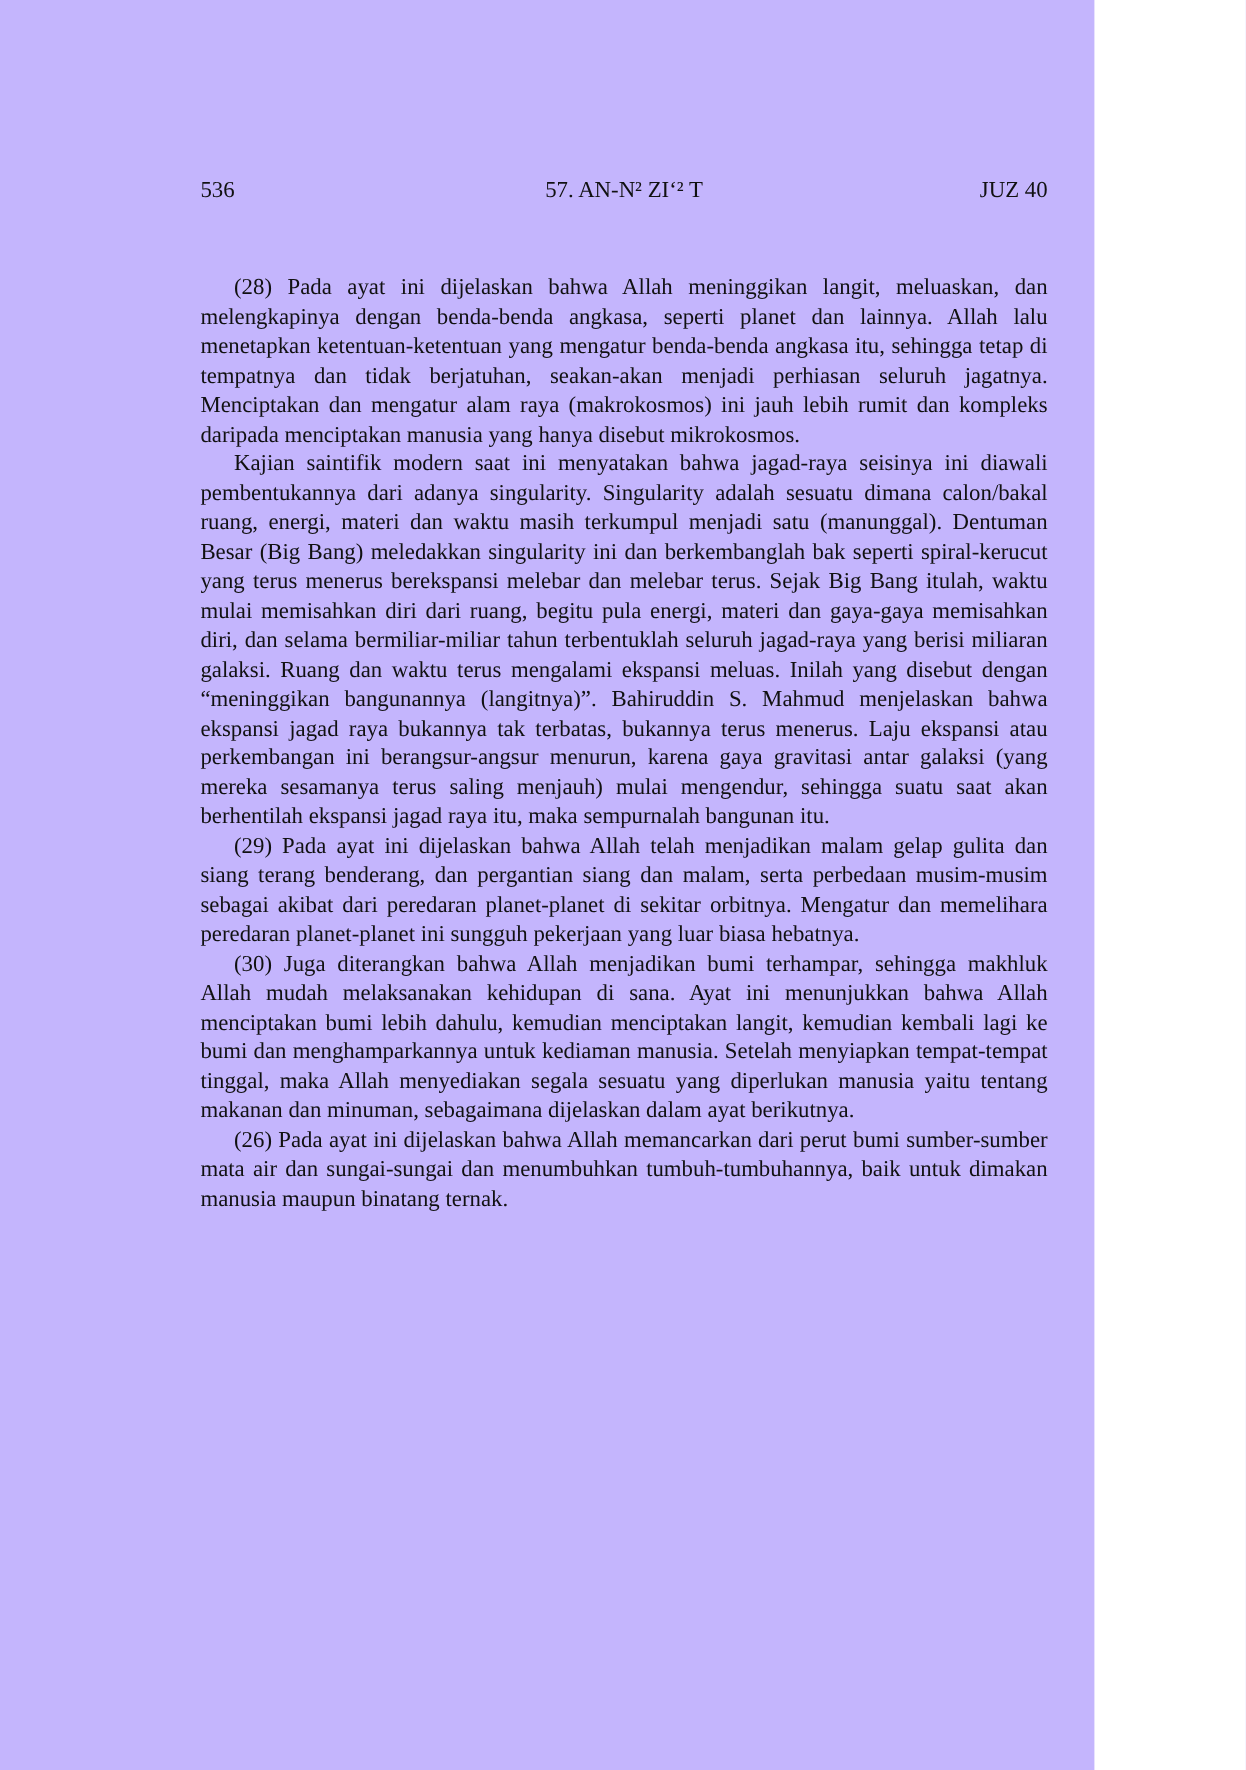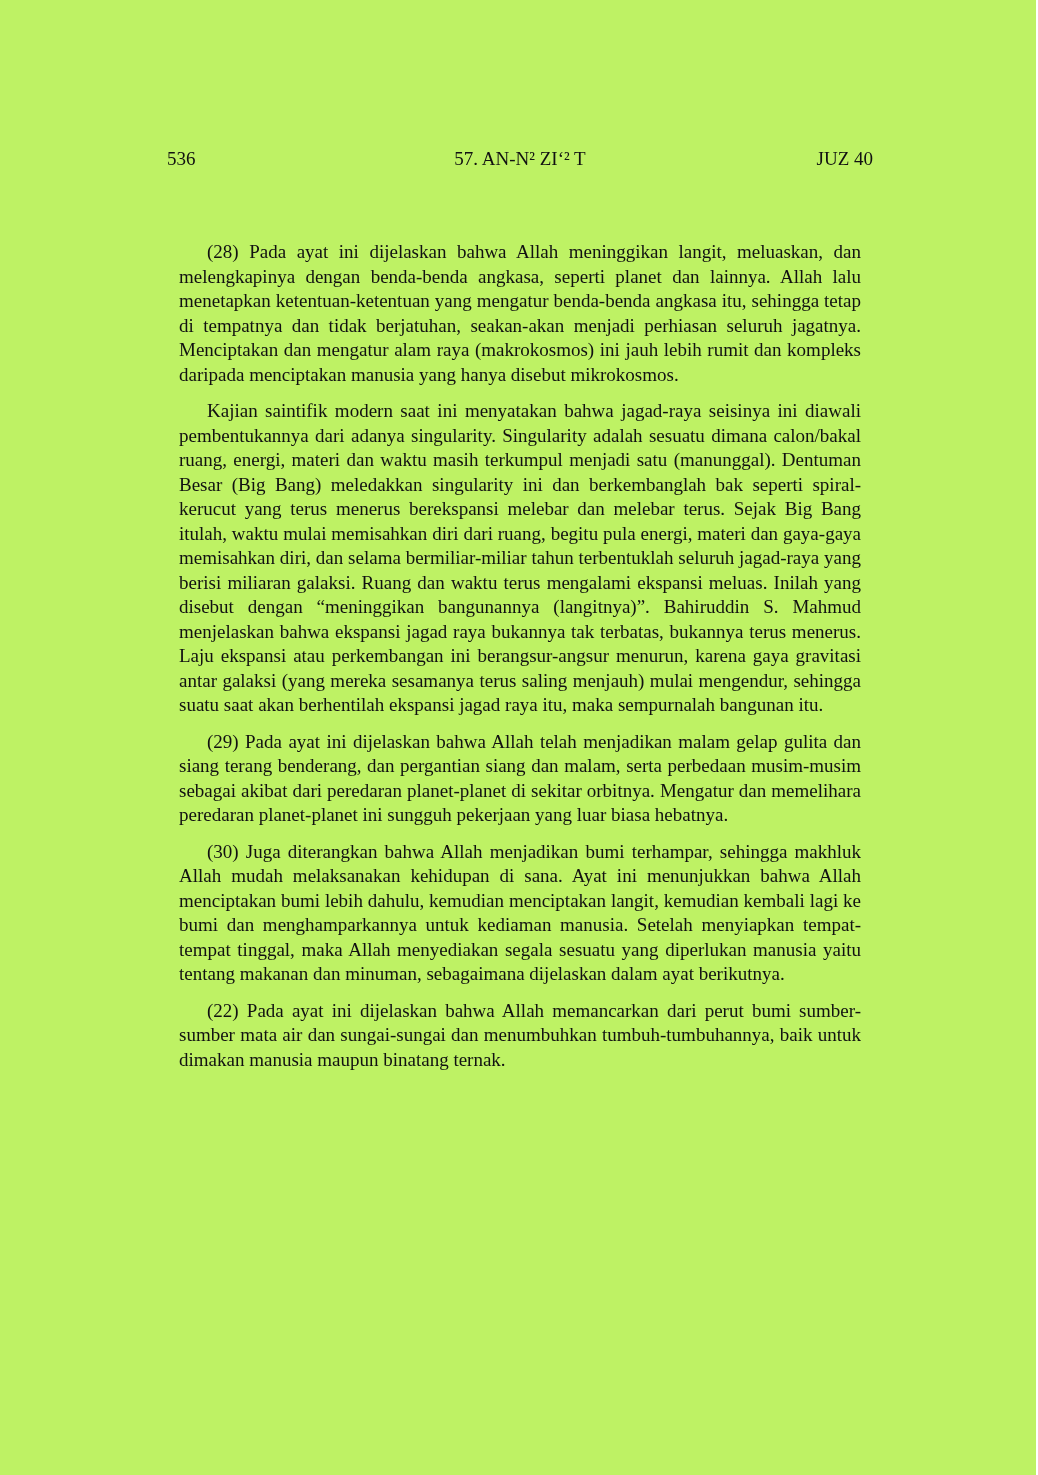--- a/index.html
+++ b/index.html
@@ -2,23 +2,23 @@
 <html><head>
 <meta charset="utf-8">
 <style>
   html, body {
     margin: 0;
     padding: 0;
     background: #ffffff;
   }
   .page {
     position: relative;
-    width: 1036px;
+    width: 912px;
     height: 1475px;
-    background: #bef264;
+    background: #c4b5fd;
     font-family: "Liberation Serif", serif;
     color: #111111;
     overflow: hidden;
   }
   .running-header {
     position: absolute;
     top: 146px;
     left: 167px;
     width: 706px;
     height: 26px;
@@ -45,21 +45,21 @@
   .content {
     position: absolute;
     top: 228px;
     left: 167px;
     width: 706px;
     font-size: 19px;
     line-height: 24.5px;
     text-align: justify;
   }
   .content p {
-    margin: 12px;
+    margin: 0;
     padding: 0;
     text-indent: 28px;
   }
   .italic {
   }
 </style>
 </head>
 <body>
 
 <div class="page">
@@ -68,16 +68,16 @@
     <span class="page-number">536</span>
     <span class="header-title">57. AN-N² ZI‘² T</span>
     <span class="header-juz">JUZ 40</span>
   </div>
 
   <div class="content">
       <p><span>(28) Pada ayat ini dijelaskan bahwa Allah meninggikan langit, meluaskan, dan melengkapinya dengan benda-benda angkasa, seperti planet dan lainnya. Allah lalu menetapkan ketentuan-ketentuan yang mengatur benda-benda angkasa itu, sehingga tetap di tempatnya dan tidak berjatuhan, seakan-akan menjadi perhiasan seluruh jagatnya. Menciptakan dan mengatur alam raya (makrokosmos) ini jauh lebih rumit dan kompleks daripada menciptakan manusia yang hanya disebut mikrokosmos.</span></p>
       <p><span>Kajian saintifik modern saat ini menyatakan bahwa jagad-raya seisinya ini diawali pembentukannya dari adanya </span><span class="italic">singularity</span><span>. </span><span class="italic">Singularity</span><span> adalah sesuatu dimana calon/bakal ruang, energi, materi dan waktu masih terkumpul menjadi satu (manunggal). Dentuman Besar (</span><span class="italic">Big Bang</span><span>) meledakkan </span><span class="italic">singularity</span><span> ini dan berkembanglah bak seperti spiral-kerucut yang terus menerus berekspansi melebar dan melebar terus. Sejak </span><span class="italic">Big Bang</span><span> itulah, waktu mulai memisahkan diri dari ruang, begitu pula energi, materi dan gaya-gaya memisahkan diri, dan selama bermiliar-miliar tahun terbentuklah seluruh jagad-raya yang berisi miliaran galaksi. Ruang dan waktu terus mengalami ekspansi meluas. Inilah yang disebut dengan “meninggikan bangunannya (langitnya)”. Bahiruddin S. Mahmud menjelaskan bahwa ekspansi jagad raya bukannya tak terbatas, bukannya terus menerus. Laju ekspansi atau perkembangan ini berangsur-angsur menurun, karena gaya gravitasi antar galaksi (yang mereka sesamanya terus saling menjauh) mulai mengendur, sehingga suatu saat akan berhentilah ekspansi jagad raya itu, maka sempurnalah bangunan itu.</span></p>
       <p><span>(29) Pada ayat ini dijelaskan bahwa Allah telah menjadikan malam gelap gulita dan siang terang benderang, dan pergantian siang dan malam, serta perbedaan musim-musim sebagai akibat dari peredaran planet-planet di sekitar orbitnya. Mengatur dan memelihara peredaran planet-planet ini sungguh pekerjaan yang luar biasa hebatnya.</span></p>
       <p><span>(30) Juga diterangkan bahwa Allah menjadikan bumi terhampar, sehingga makhluk Allah mudah melaksanakan kehidupan di sana. Ayat ini menunjukkan bahwa Allah menciptakan bumi lebih dahulu, kemudian menciptakan langit, kemudian kembali lagi ke bumi dan menghamparkannya untuk kediaman manusia. Setelah menyiapkan tempat-tempat tinggal, maka Allah menyediakan segala sesuatu yang diperlukan manusia yaitu tentang makanan dan minuman, sebagaimana dijelaskan dalam ayat berikutnya.</span></p>
-      <p><span>(22) Pada ayat ini dijelaskan bahwa Allah memancarkan dari perut bumi sumber-sumber mata air dan sungai-sungai dan menumbuhkan tumbuh-tumbuhannya, baik untuk dimakan manusia maupun binatang ternak.</span></p>
+      <p><span>(26) Pada ayat ini dijelaskan bahwa Allah memancarkan dari perut bumi sumber-sumber mata air dan sungai-sungai dan menumbuhkan tumbuh-tumbuhannya, baik untuk dimakan manusia maupun binatang ternak.</span></p>
     </div>
 
 </div>
 
 </body></html>

